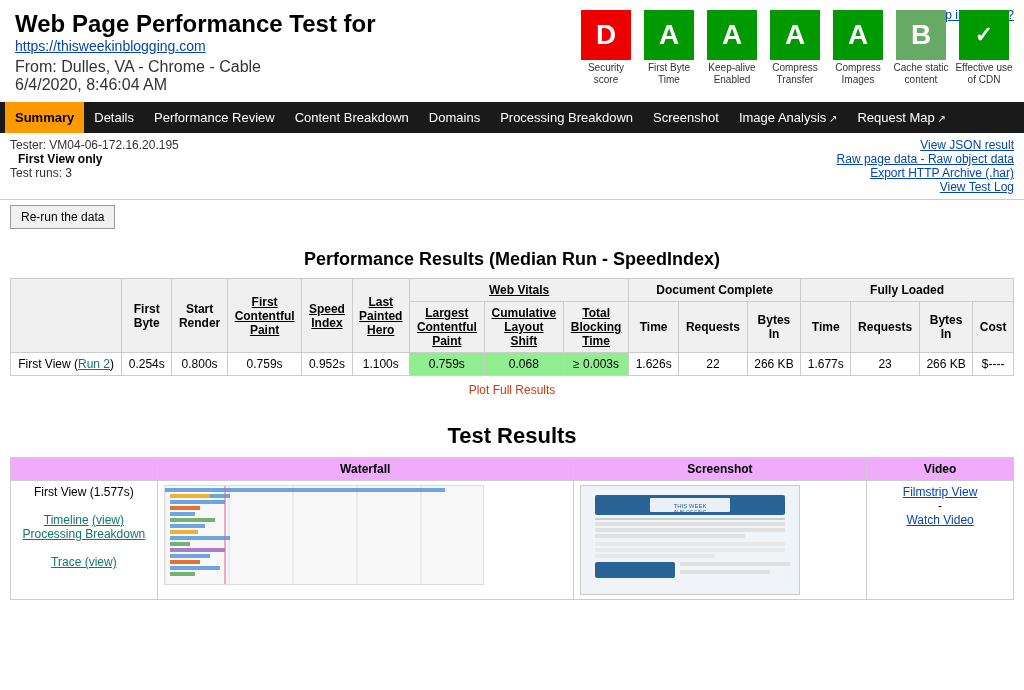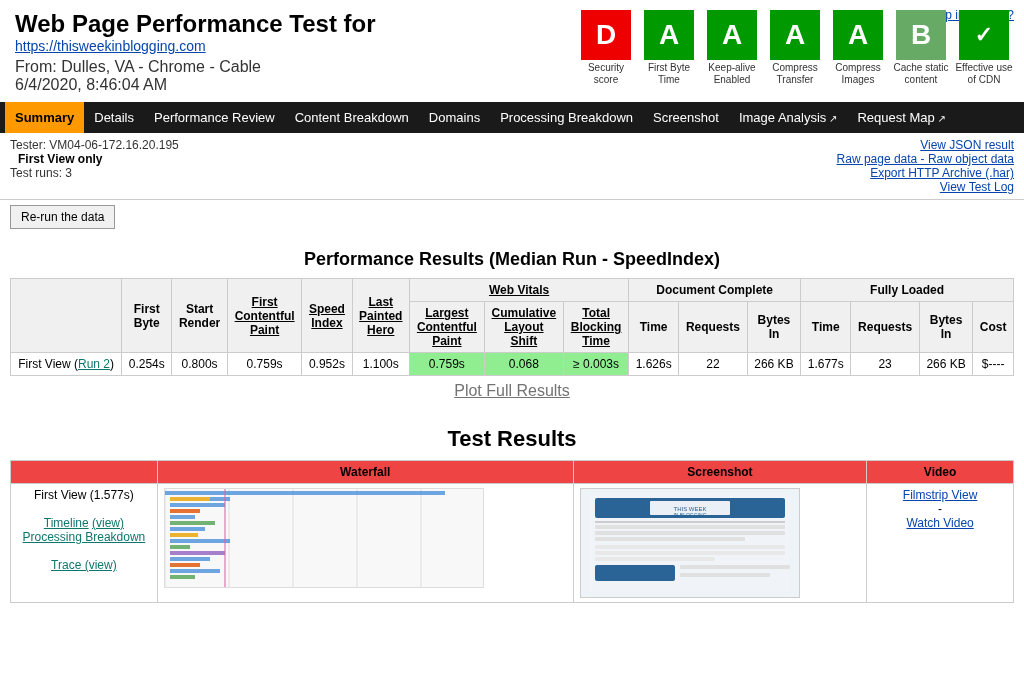--- a/index.html
+++ b/index.html
@@ -43,30 +43,30 @@
     .perf-table th, .perf-table td { border: 1px solid #ccc; padding: 4px 6px; text-align: center; vertical-align: middle; }
     .perf-table th { background: #f0f0f0; font-weight: bold; }
     .web-vitals-header { background: #e8e8e8; }
     .green-cell { background: #90EE90; }
     .group-header { background: #d8d8d8; }
     .underlined { text-decoration: underline; }
     .link-blue { color: #0f766e; text-decoration: underline; cursor: pointer; }
     
     
     .plot-link { text-align: center; margin: 6px 0; }
-    .plot-link a { color: #737373; text-decoration: underline; font-size: 16px; }
+    .plot-link a { color: #c2410c; font-size: 12px; }
     
     
     .test-results-title { text-align: center; font-size: 22px; font-weight: bold; margin: 10px 0 8px 0; }
     .run-label { font-weight: bold; font-size: 13px; margin: 6px 0 4px 10px; }
     
     
     .run-table { width: 100%; border-collapse: collapse; font-size: 12px; margin: 0 0 10px 0; }
     .run-table th, .run-table td { border: 1px solid #ccc; padding: 4px 6px; text-align: center; vertical-align: top; }
-    .run-table th { background: #ef4444; font-weight: bold; }
+    .run-table th { background: #f0abfc; font-weight: bold; }
     .run-info { text-align: left; font-size: 12px; width: 120px; }
     .waterfall-cell { width: 340px; }
     .screenshot-cell { width: 240px; }
     .video-cell { width: 120px; }
     
     
     .waterfall-img { width: 320px; height: 100px; background: #f8f8f8; border: 1px solid #ddd; overflow: hidden; position: relative; }
     
     .filmstrip-link { color: #0645ad; text-decoration: underline; font-size: 12px; }
   </style>

